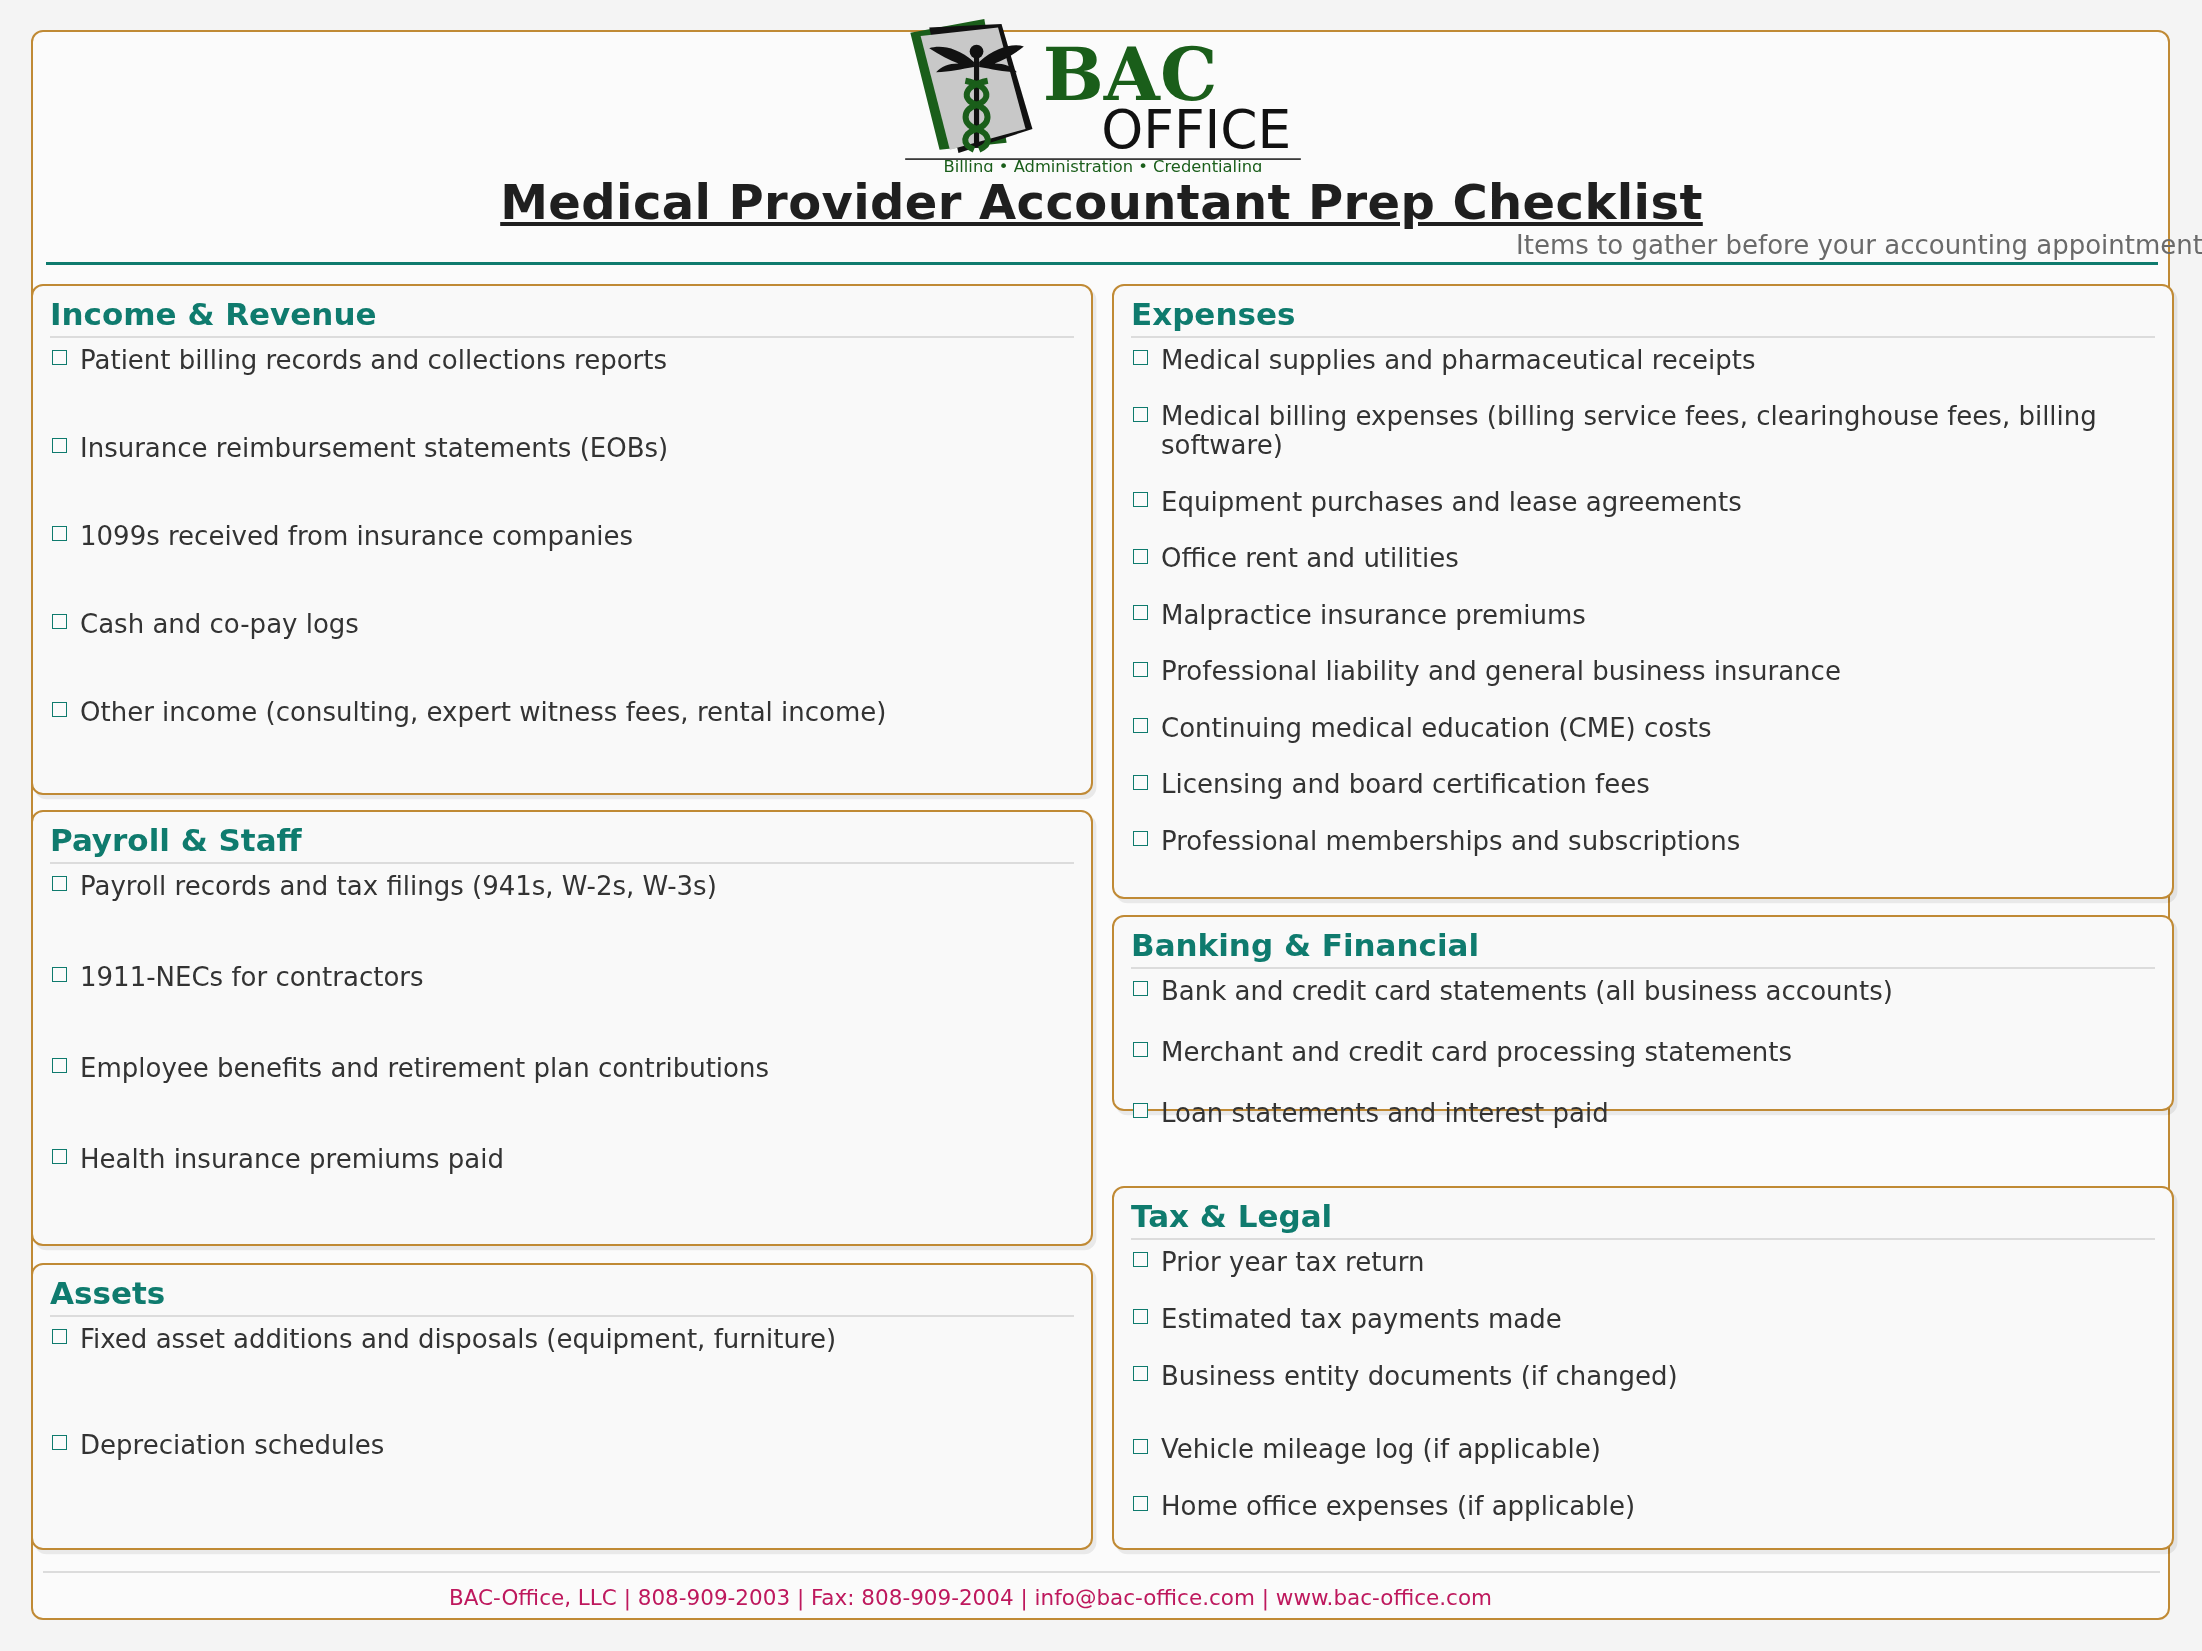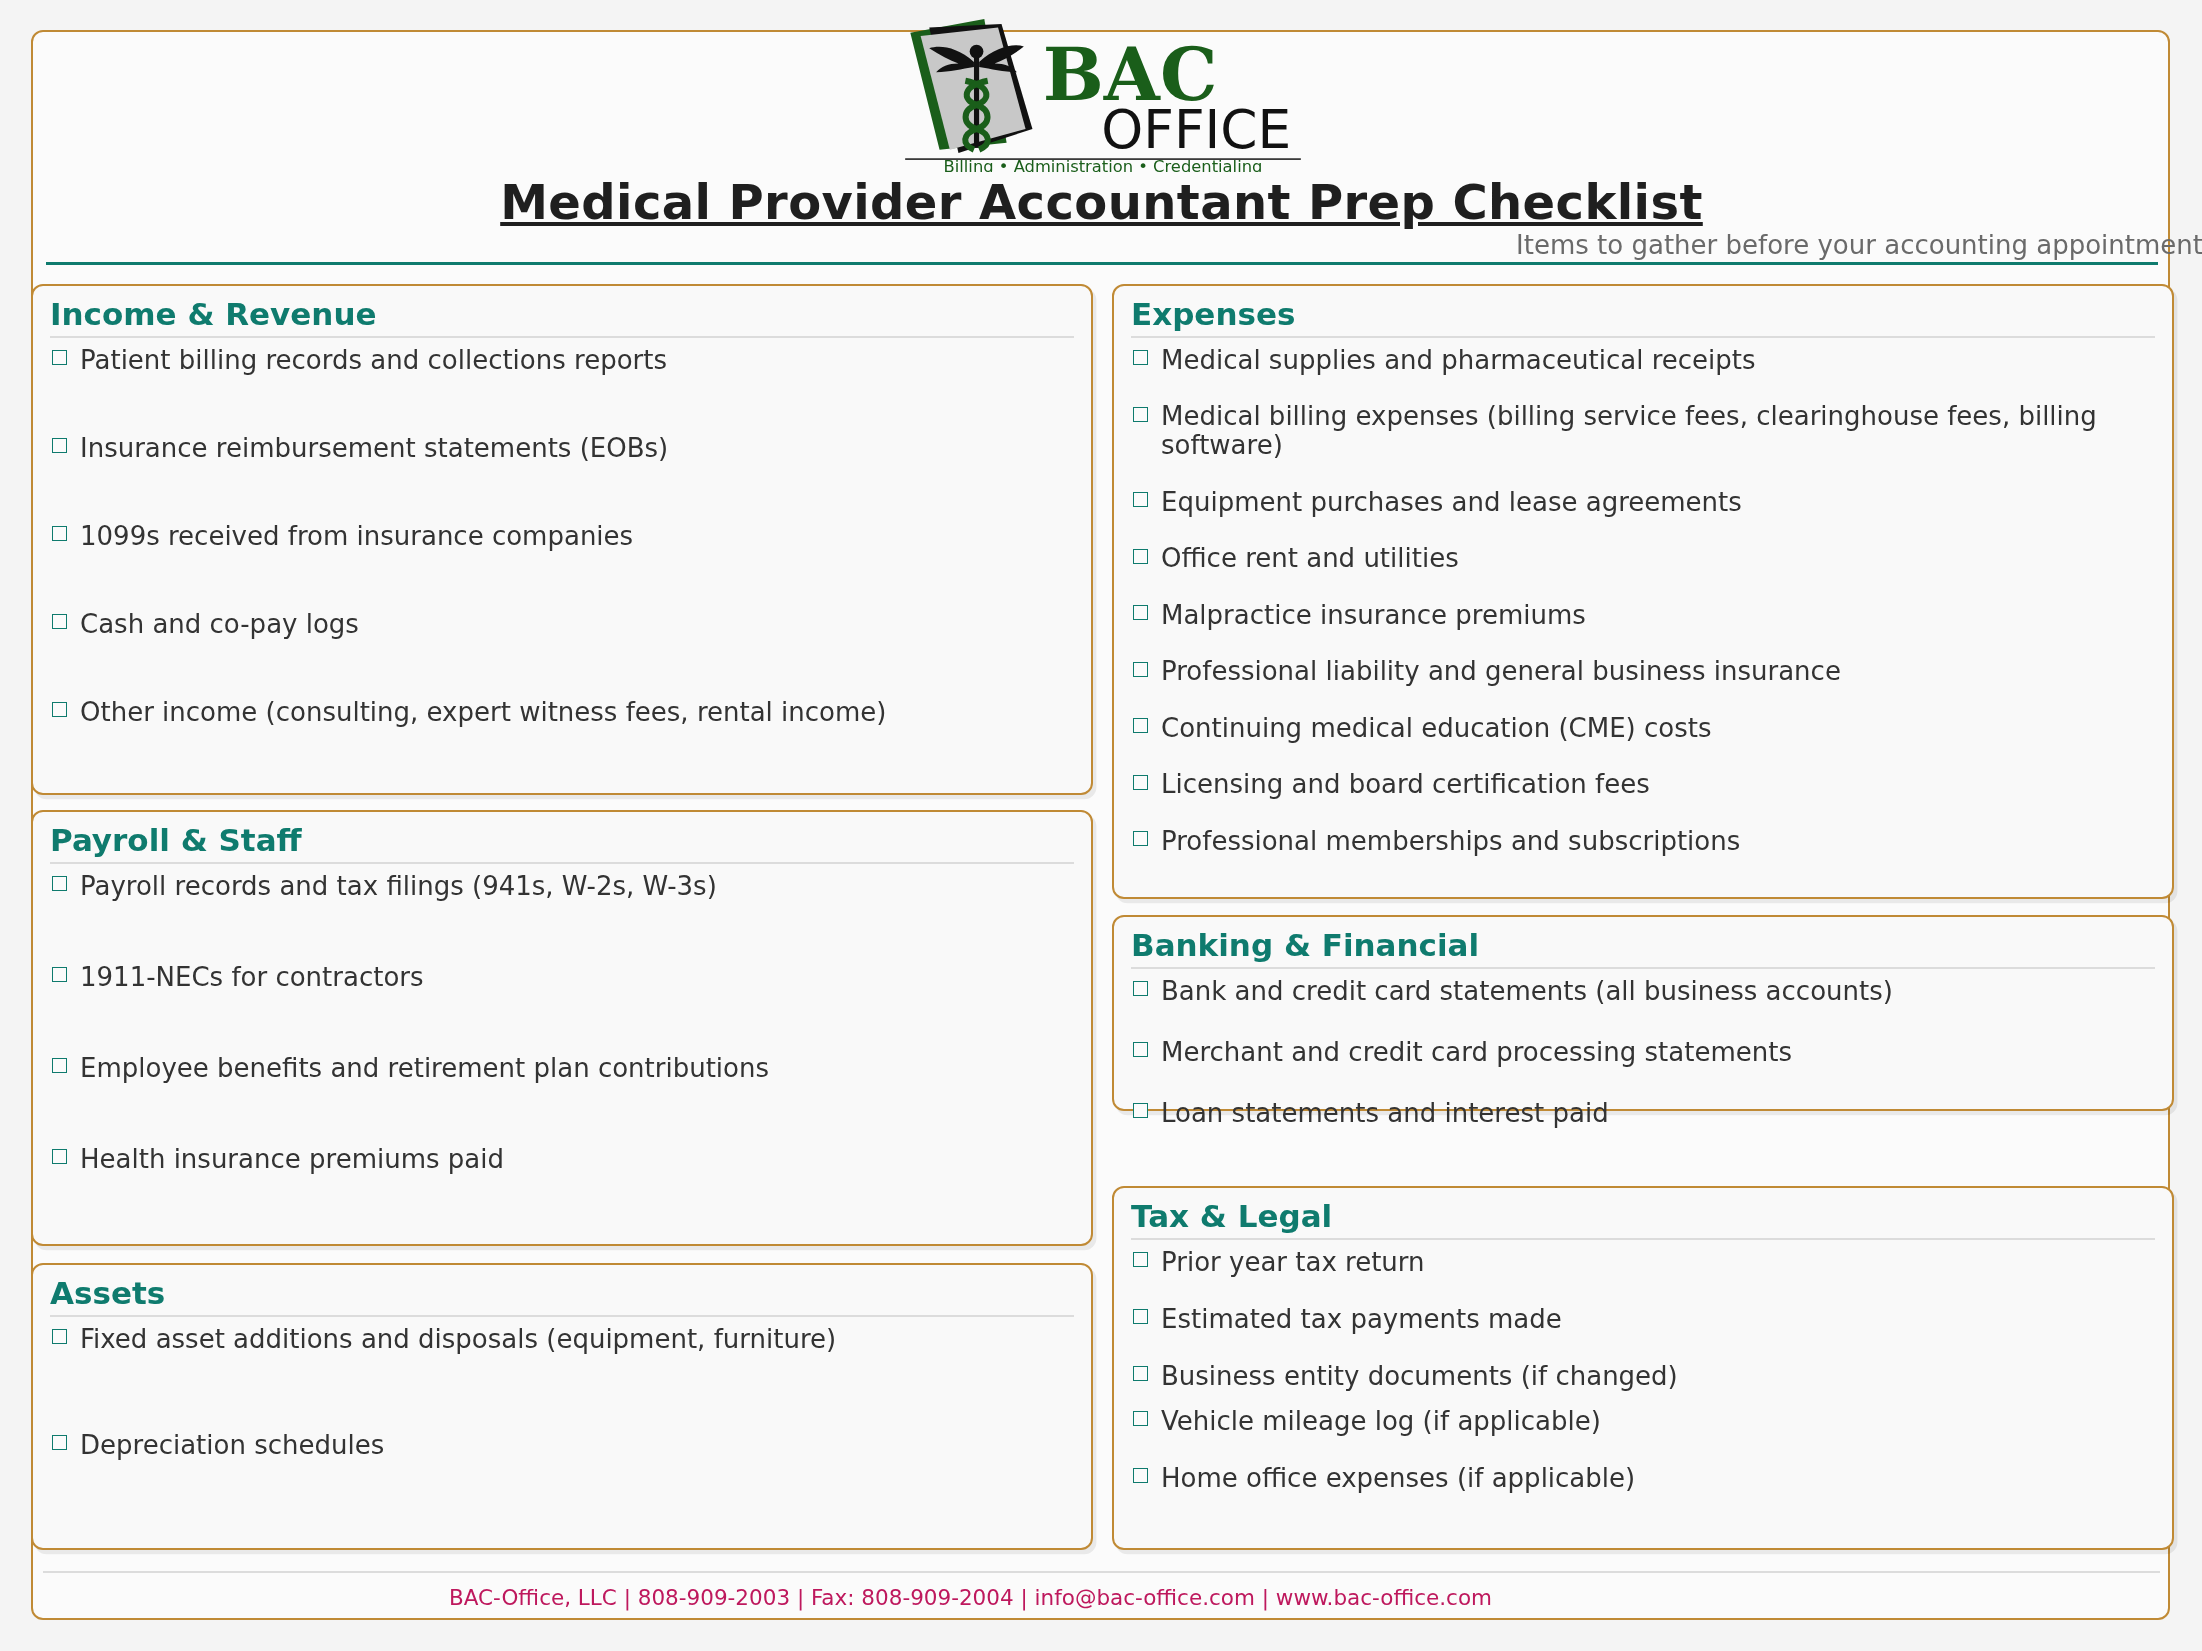--- a/index.html
+++ b/index.html
@@ -296,21 +296,21 @@
       <span>Prior year tax return</span>
     </li>
     <li class="item" style="margin-top:28px;">
       <span class="checkbox"></span>
       <span>Estimated tax payments made</span>
     </li>
     <li class="item" style="margin-top:28px;">
       <span class="checkbox"></span>
       <span>Business entity documents (if changed)</span>
     </li>
-    <li class="item" style="margin-top:16px;">
+    <li class="item" style="margin-top:44px;">
       <span class="checkbox"></span>
       <span>Vehicle mileage log (if applicable)</span>
     </li>
     <li class="item" style="margin-top:28px;">
       <span class="checkbox"></span>
       <span>Home office expenses (if applicable)</span>
     </li>
   </ul>
 </section>
 

